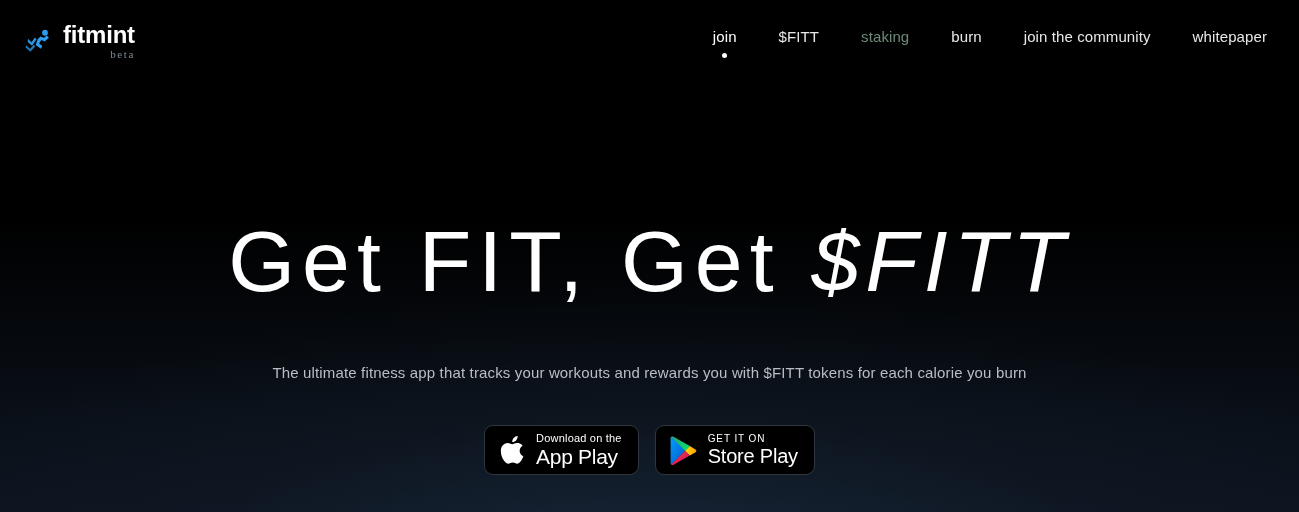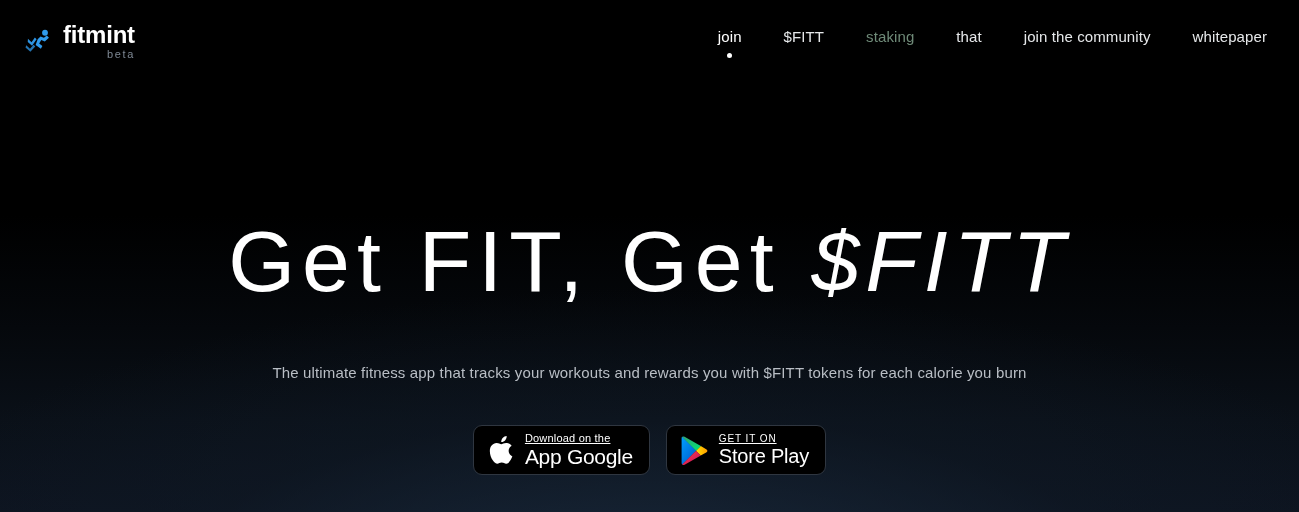--- a/index.html
+++ b/index.html
@@ -30,21 +30,21 @@
     display:flex; align-items:flex-start; gap:9px;
   }
   #brand-icon { width:30px; height:30px; display:block; margin-top:4px; }
   #brand-text { display:flex; flex-direction:column; align-items:flex-end; line-height:1; }
   #brand-name {
     font-size:24px; font-weight:700; color:#ffffff;
     letter-spacing:-0.2px; line-height:1.05;
   }
   #brand-beta {
     font-size:11px; color:#7e8894; letter-spacing:1.6px;
-    margin-top:2px; font-weight:400;
+    margin-top:2px; font-weight:400;font-family:Liberation Serif, serif;
   }
 
   #nav {
     position:absolute; right:15px; top:28px;
     display:flex; align-items:flex-start; gap:0;
   }
   .nav-item {
     position:relative;
     display:flex; flex-direction:column; align-items:center;
     padding:0 21px;
@@ -104,21 +104,21 @@
     border-radius:9px;
     height:50px;
     padding:0 16px 0 13px;
     cursor:pointer;
     gap:11px;
   }
   .store-badge .glyph { display:flex; align-items:center; justify-content:center; }
   .store-text { display:flex; flex-direction:column; justify-content:center; line-height:1; }
   .store-small {
     font-size:11px; color:#ffffff; font-weight:400;
-    letter-spacing:0.2px; margin-bottom:2px;text-decoration:underline;
+    letter-spacing:0.2px; margin-bottom:2px;
   }
   .store-large {
     font-size:21px; color:#ffffff; font-weight:500;
     letter-spacing:-0.3px;
   }
   #badge-google .store-small {
     font-size:10px; letter-spacing:0.9px;
   }
   #badge-google .store-large { font-size:20px; letter-spacing:-0.2px; }
 </style>
@@ -157,21 +157,21 @@
         <span class="nav-label">$FITT</span>
         <span class="nav-dot hidden"></span>
       </div>
 
       <div class="nav-item is-accent">
         <span class="nav-label">staking</span>
         <span class="nav-dot hidden"></span>
       </div>
 
       <div class="nav-item">
-        <span class="nav-label">that</span>
+        <span class="nav-label">burn</span>
         <span class="nav-dot hidden"></span>
       </div>
 
       <div class="nav-item">
         <span class="nav-label">join the community</span>
         <span class="nav-dot hidden"></span>
       </div>
 
       <div class="nav-item">
         <span class="nav-label">whitepaper</span>
@@ -191,21 +191,21 @@
 
       <div class="store-badge" id="badge-apple">
         <span class="glyph">
           <svg width="27" height="32" viewBox="0 0 24 29" xmlns="http://www.w3.org/2000/svg">
             <path fill="#ffffff" d="M19.4 15.4c0-3.2 2.6-4.7 2.7-4.8-1.5-2.2-3.8-2.5-4.6-2.5-1.9-.2-3.8 1.1-4.8 1.1-1 0-2.5-1.1-4.1-1.1-2.1 0-4.1 1.2-5.2 3.1-2.2 3.8-.6 9.5 1.6 12.6 1.1 1.5 2.3 3.2 4 3.1 1.6-.06 2.2-1 4.1-1 1.9 0 2.5 1 4.1.97 1.7-.03 2.8-1.5 3.8-3.1 1.2-1.8 1.7-3.5 1.7-3.6-.04-.02-3.3-1.3-3.3-5.0z"></path>
             <path fill="#ffffff" d="M16.3 5.6c.85-1.04 1.42-2.47 1.27-3.9-1.22.05-2.71.82-3.59 1.85-.79.91-1.48 2.38-1.3 3.78 1.37.1 2.76-.69 3.62-1.73z"></path>
           </svg>
         </span>
         <span class="store-text">
           <span class="store-small">Download on the</span>
-          <span class="store-large">App Google</span>
+          <span class="store-large">App Play</span>
         </span>
       </div>
 
       <div class="store-badge" id="badge-google">
         <span class="glyph">
           <svg width="28" height="31" viewBox="0 0 28 31" xmlns="http://www.w3.org/2000/svg">
             <defs>
               <linearGradient id="gpBlue" x1="0" y1="0" x2="0.7" y2="1">
                 <stop offset="0%" stop-color="#00a0ff"></stop>
                 <stop offset="100%" stop-color="#0060d0"></stop>

